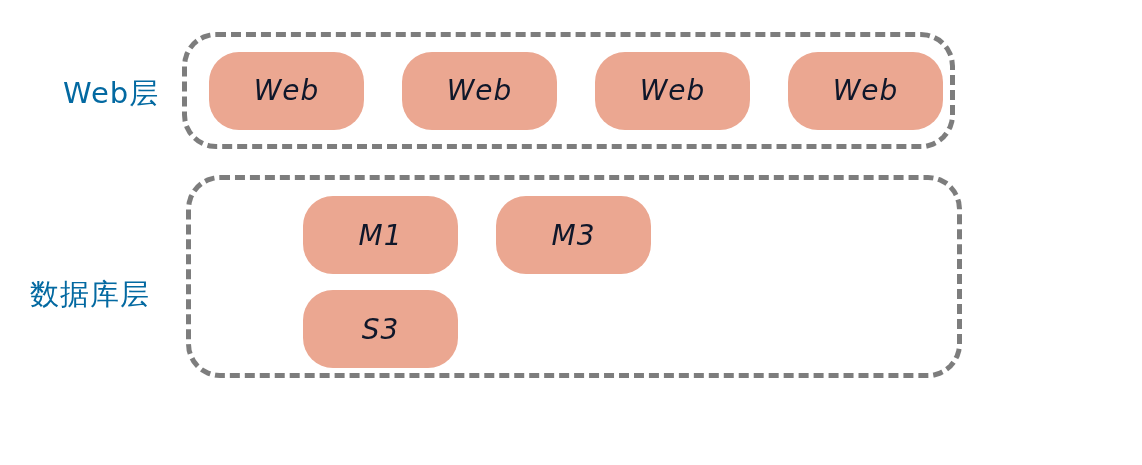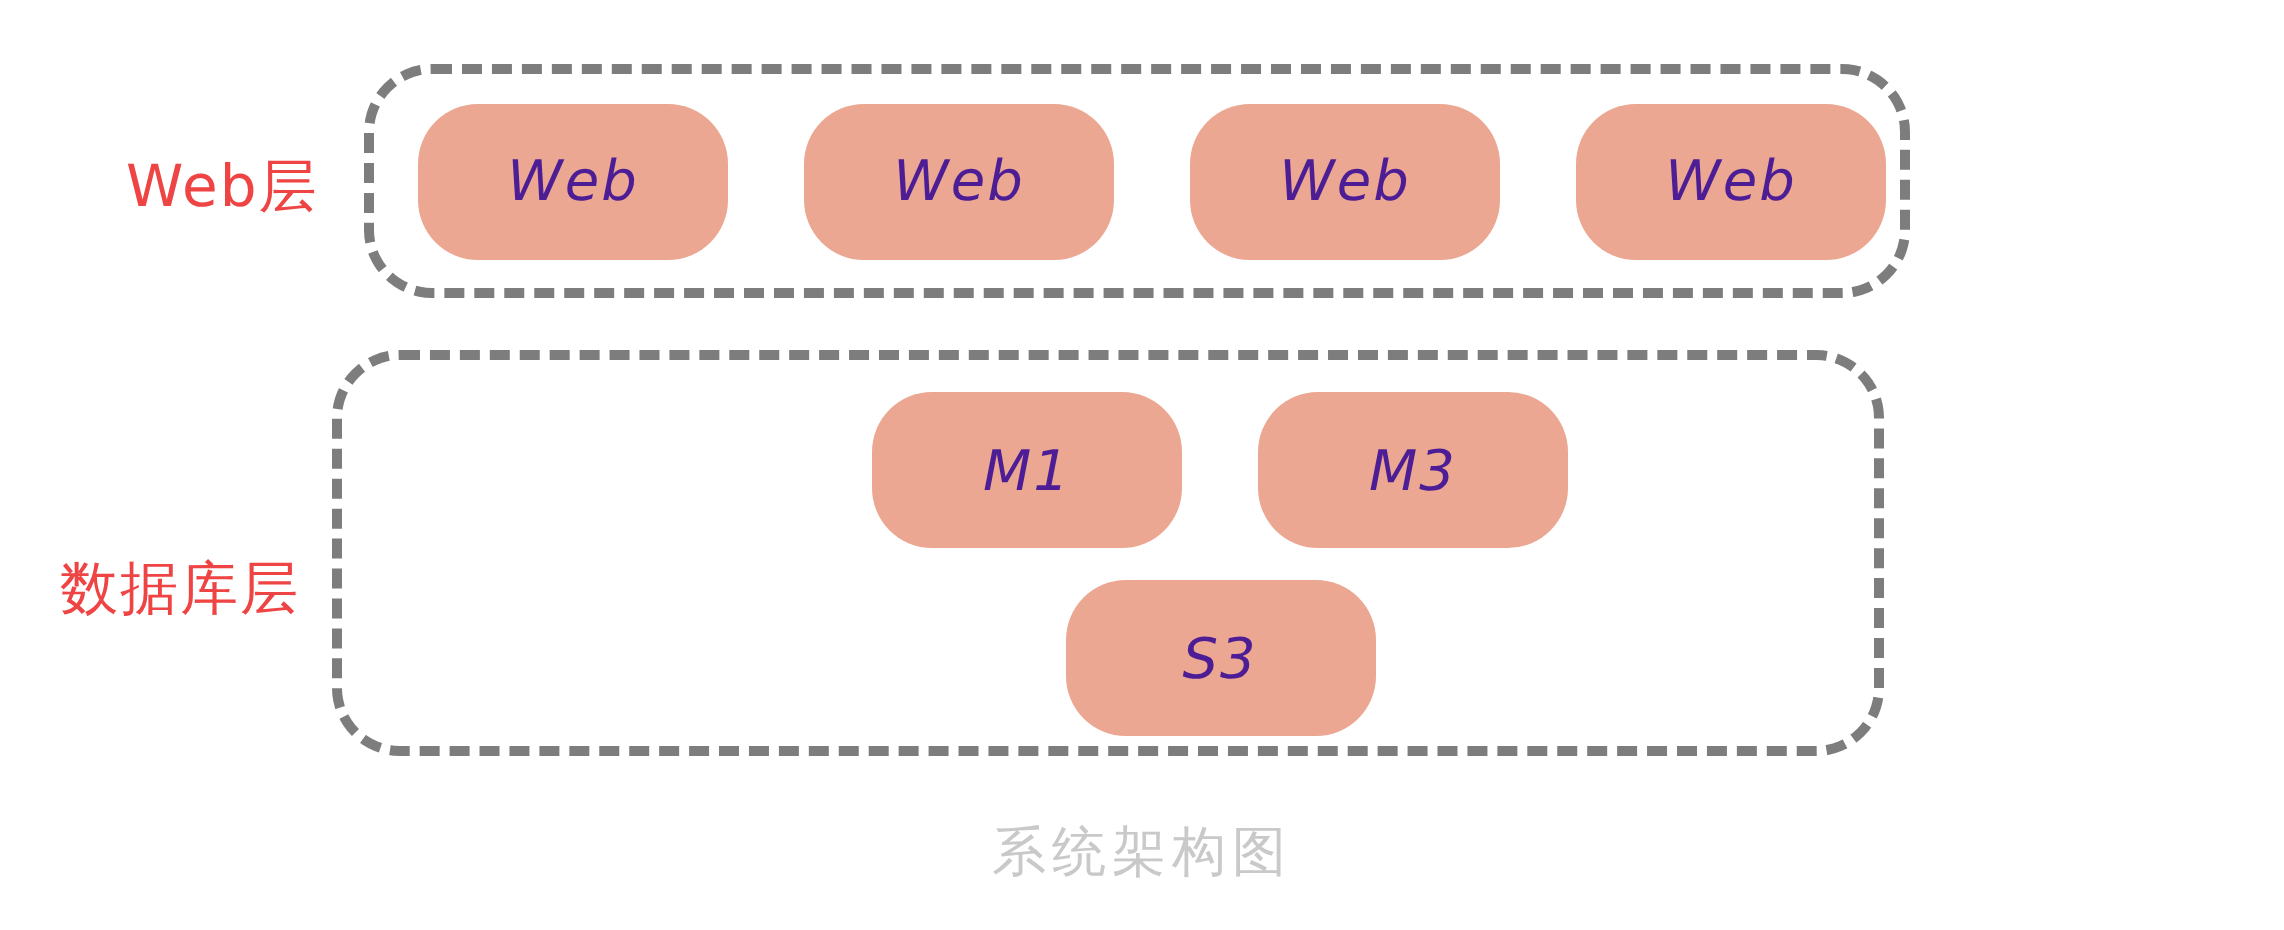--- a/index.html
+++ b/index.html
@@ -10,21 +10,21 @@
   .canvas {
     position: relative;
     width: 1142px;
     height: 465px;
     background: #ffffff;
     font-family: "DejaVu Sans", sans-serif;
     overflow: hidden;
   }
   .layer-label {
     position: absolute;
-    color: #ef4444;
+    color: #0369a1;
     font-size: 29px;
     font-weight: 400;
     letter-spacing: 1px;
     white-space: nowrap;
   }
   .web-layer-label {
     left: 63px;
     top: 74px;
   }
   .db-layer-label {
@@ -43,41 +43,40 @@
     left: 182px;
     top: 32px;
     width: 773px;
     height: 117px;
     display: flex;
     align-items: center;
     padding-left: 22px;
     gap: 38px;
   }
   .db-group {
-    left: 166px;
+    left: 186px;
     top: 175px;
     width: 776px;
     height: 203px;
     display: flex;
     flex-direction: column;
     padding: 16px 0 0 112px;
     gap: 16px;
-    align-items: center;
   }
   .node-row {
     display: flex;
     gap: 38px;
   }
   .node {
     width: 155px;
     height: 78px;
     background: #ebা791;
     background: #eba791;
     border-radius: 30px;
-    color: #4c1d95;
+    color: #0f172a;
     display: flex;
     align-items: center;
     justify-content: center;
     font-size: 28px;
     font-style: italic;
     letter-spacing: 1px;
     flex: 0 0 auto;
   }
   .caption {
     position: absolute;
@@ -109,15 +108,14 @@
   <div class="group db-group">
     <div class="node-row">
       <div class="node">M1</div>
       <div class="node">M3</div>
     </div>
     <div class="node-row">
       <div class="node">S3</div>
     </div>
   </div>
 
-  <div class="caption">系统架构图</div>
 
 </div>
 
 </body></html>

